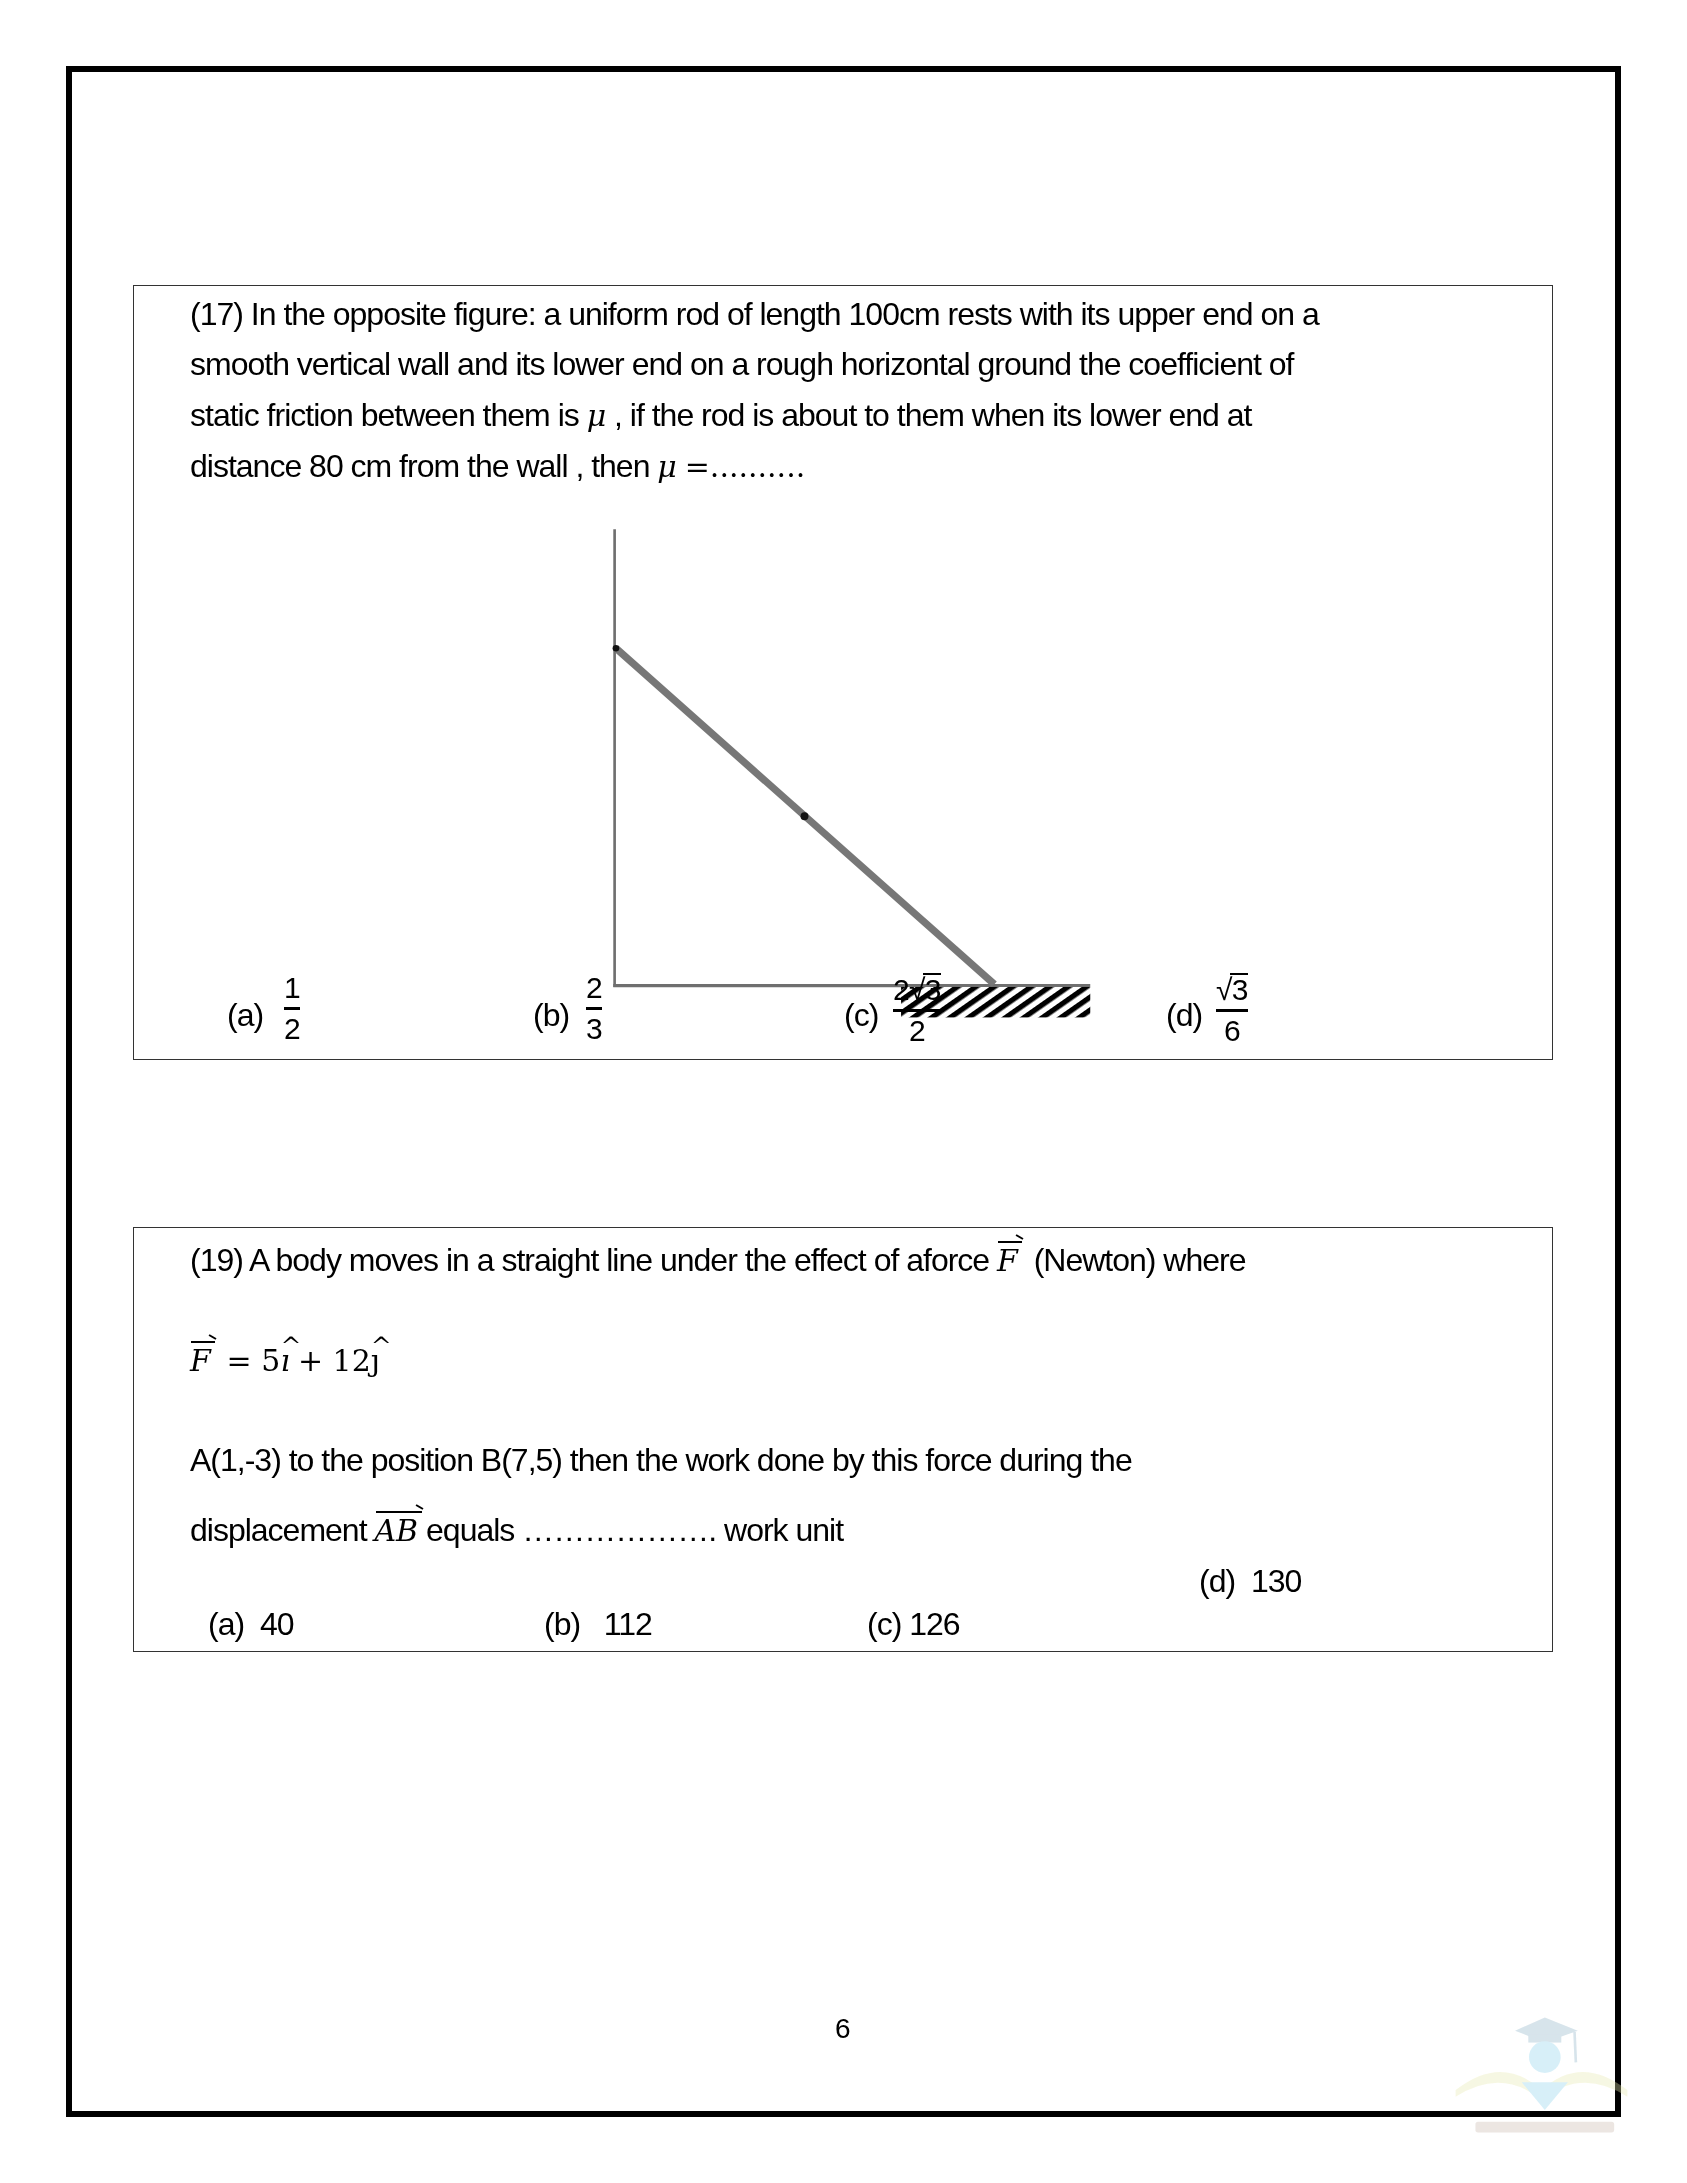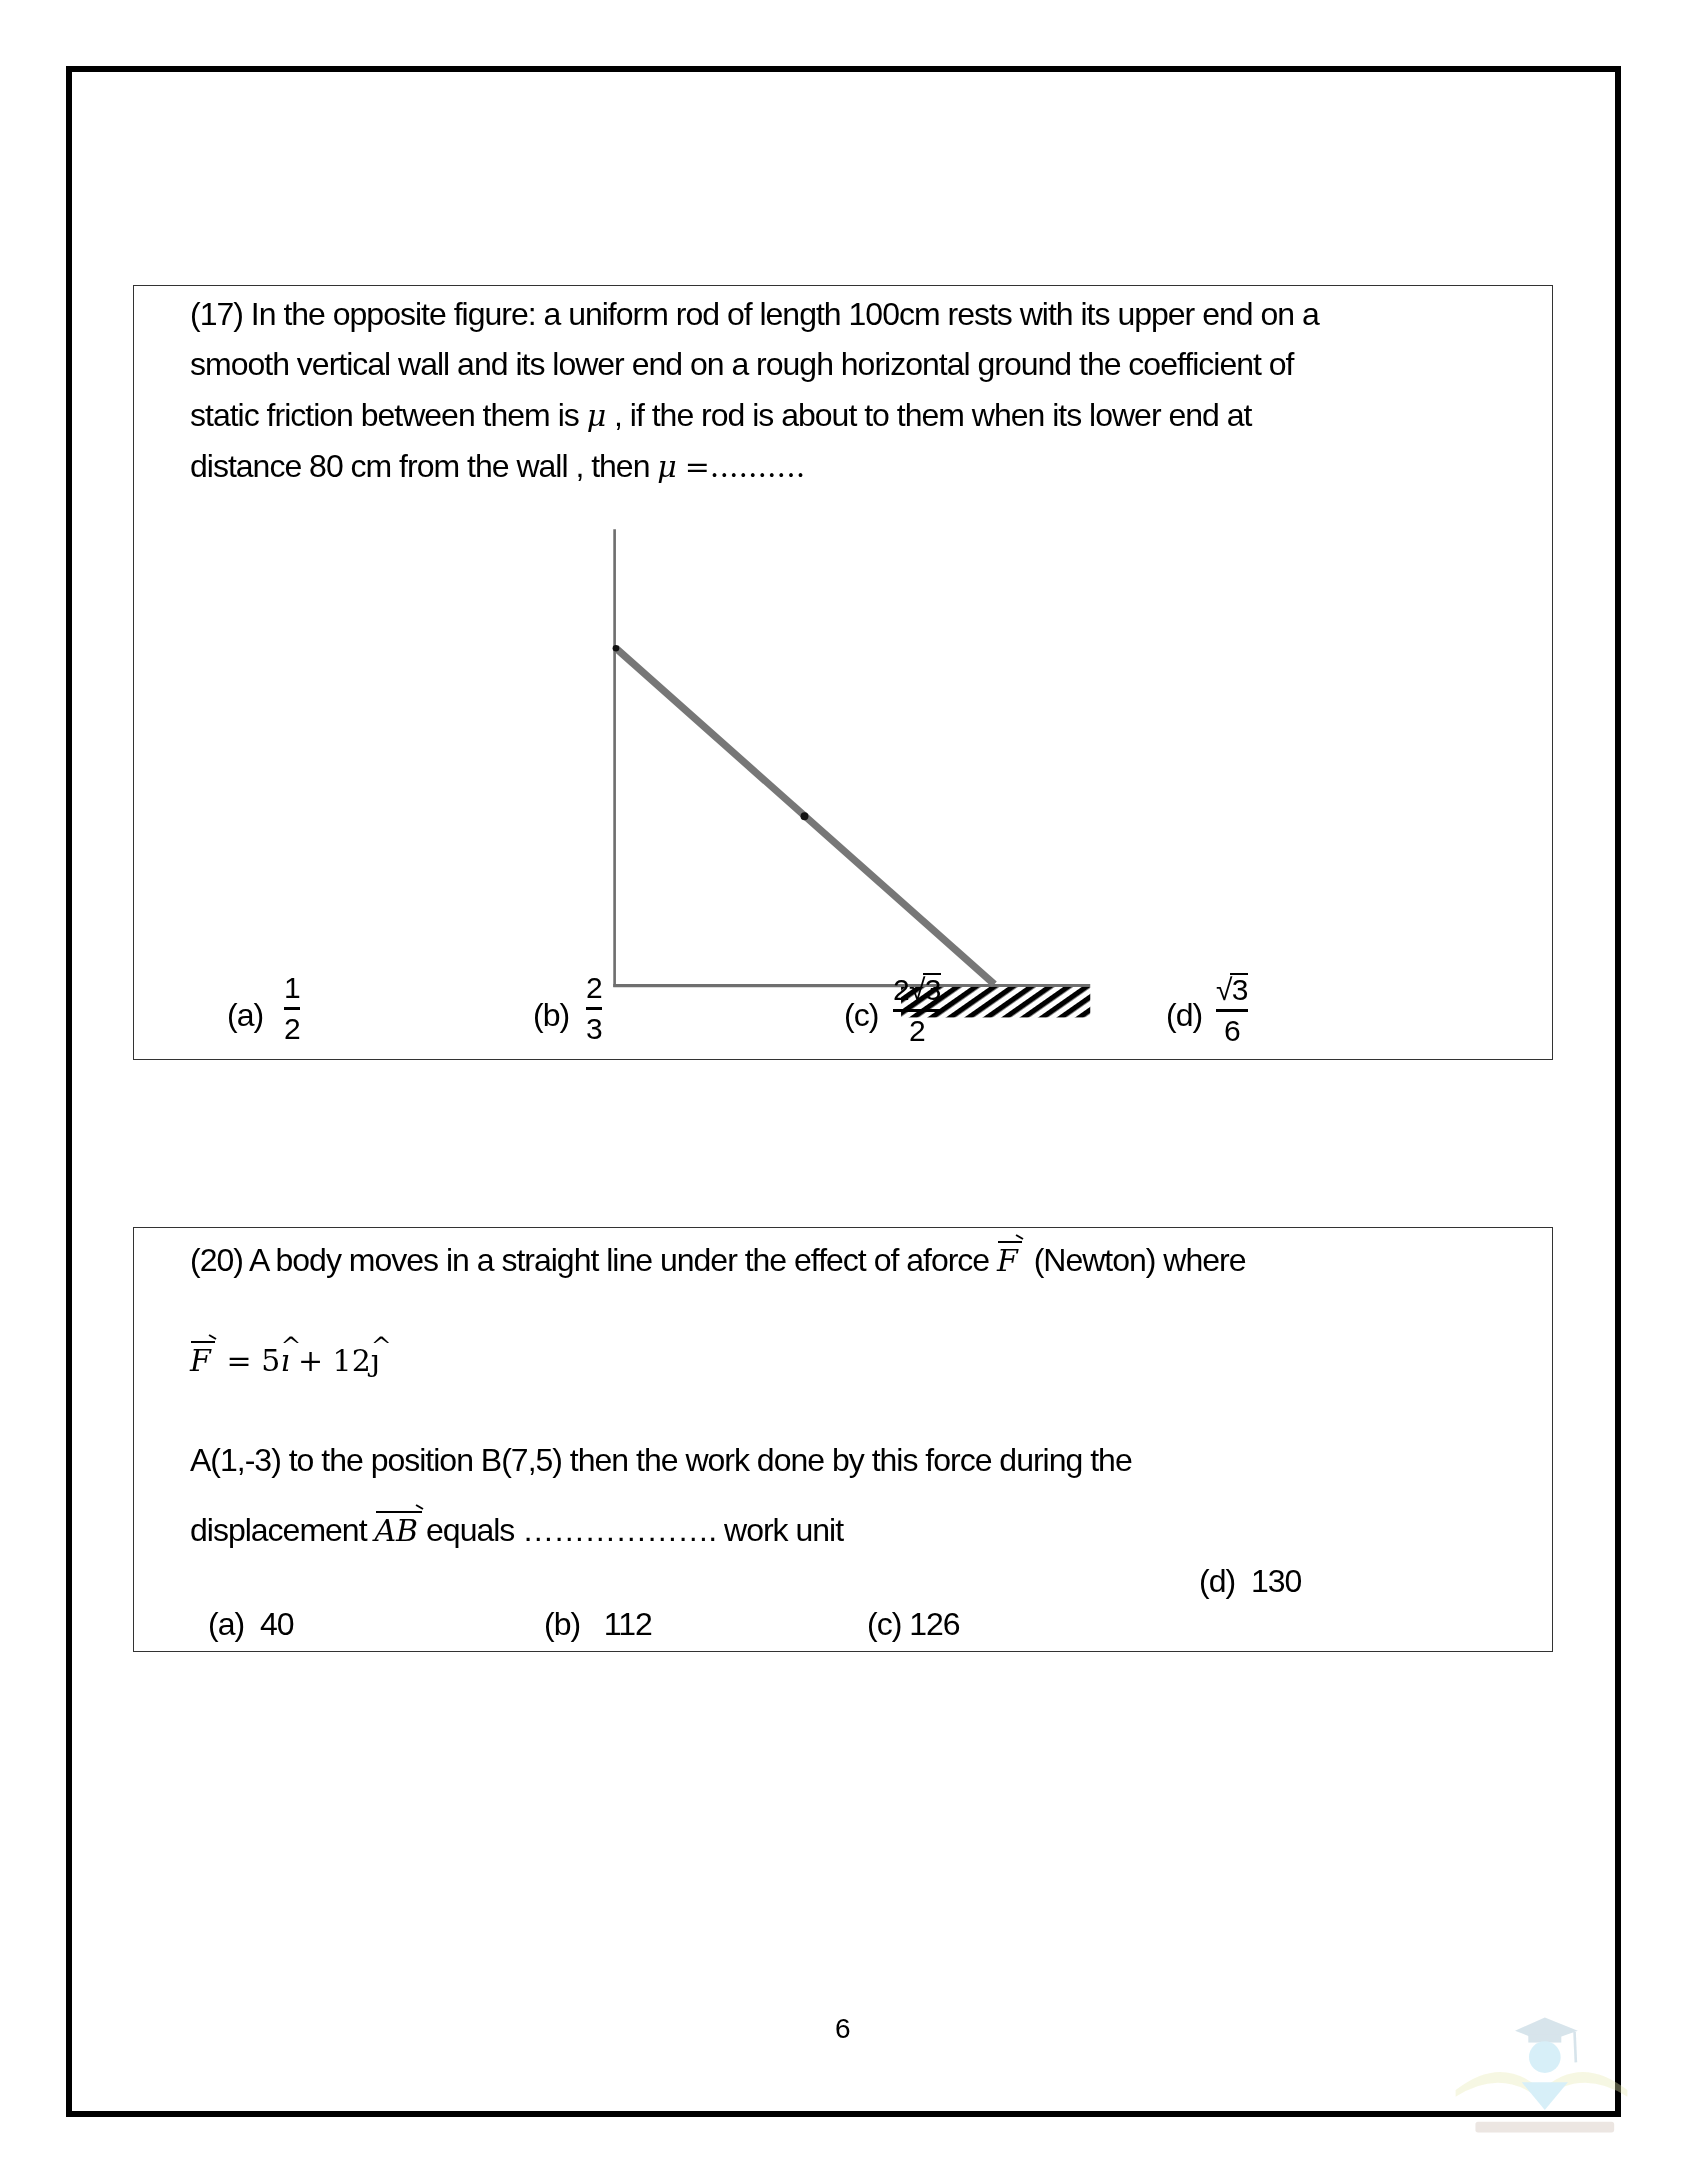--- a/index.html
+++ b/index.html
@@ -89,21 +89,21 @@
 <div class="opt" style="left:1166px; top:999px">(d)</div>
 <div class="frac" style="left:1216px; top:973px">
   <span class="num"><span class="sqrt">√<span class="rad">3</span></span></span>
   <span class="bar"></span>
   <span class="den">6</span>
 </div>
 
 <div class="qbox" id="q18-box"></div>
 
 <div class="line" style="top:1244px">
-  <span>(20) A body moves in a straight line under the effect of aforce</span>
+  <span>(19) A body moves in a straight line under the effect of aforce</span>
   <span class="math vec">F</span>&nbsp;
   <span>(Newton) where</span>
 </div>
 
 <div class="line" style="top:1344px">
   <span class="math vec">F</span>&nbsp;
   <span class="mathup">= 5</span><span class="math hat"><span>ı</span><span class="caret">^</span></span>
   <span class="mathup">+ 12</span><span class="mathup hat"><span>ȷ</span><span class="caret">^</span></span>
 </div>
 

